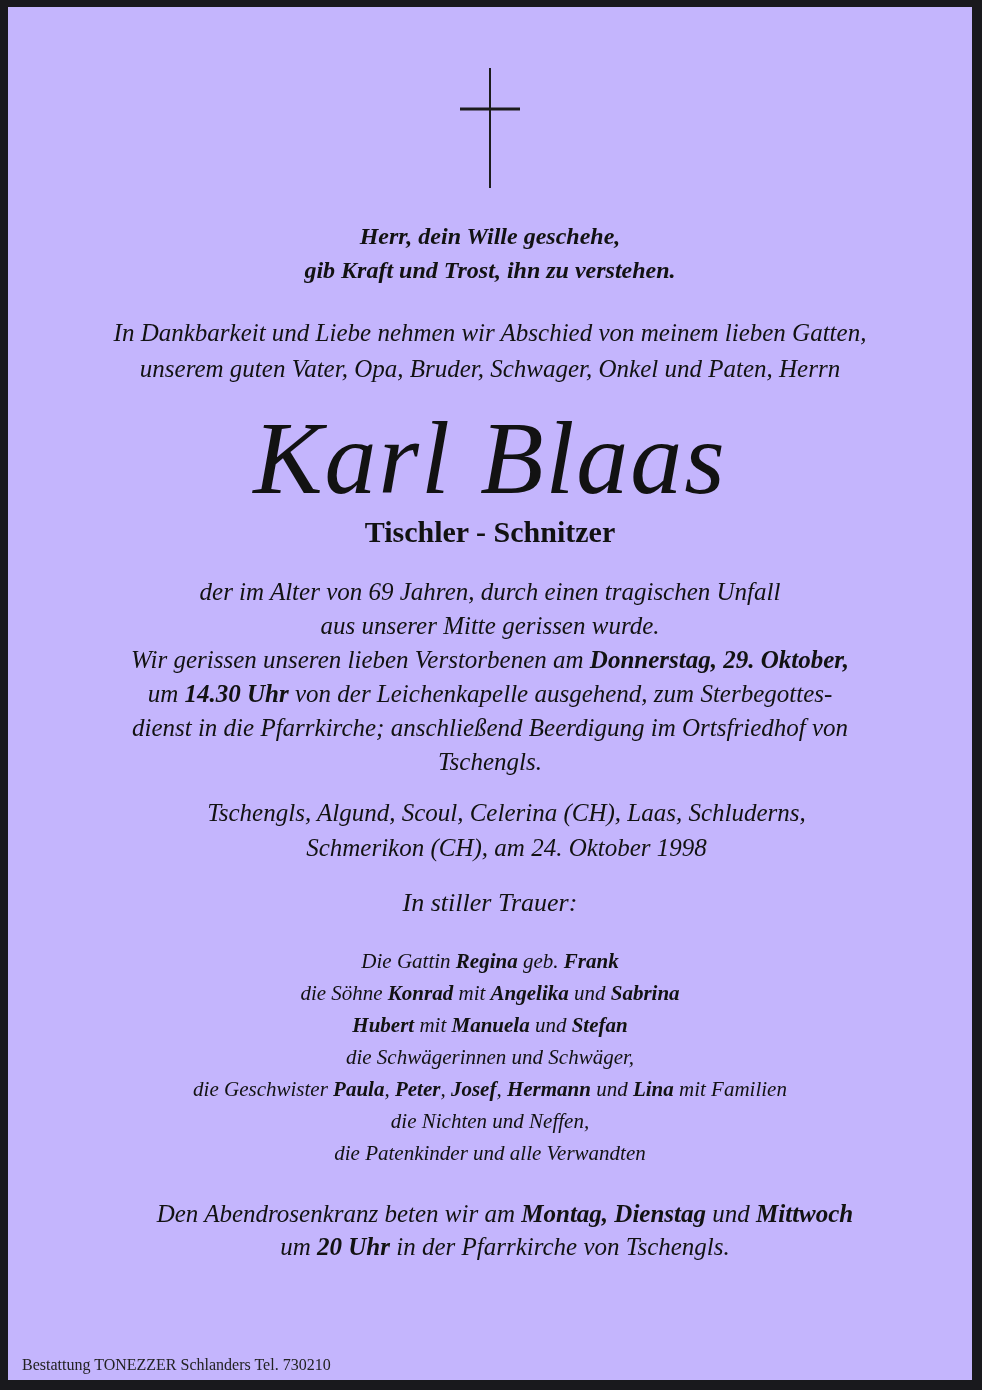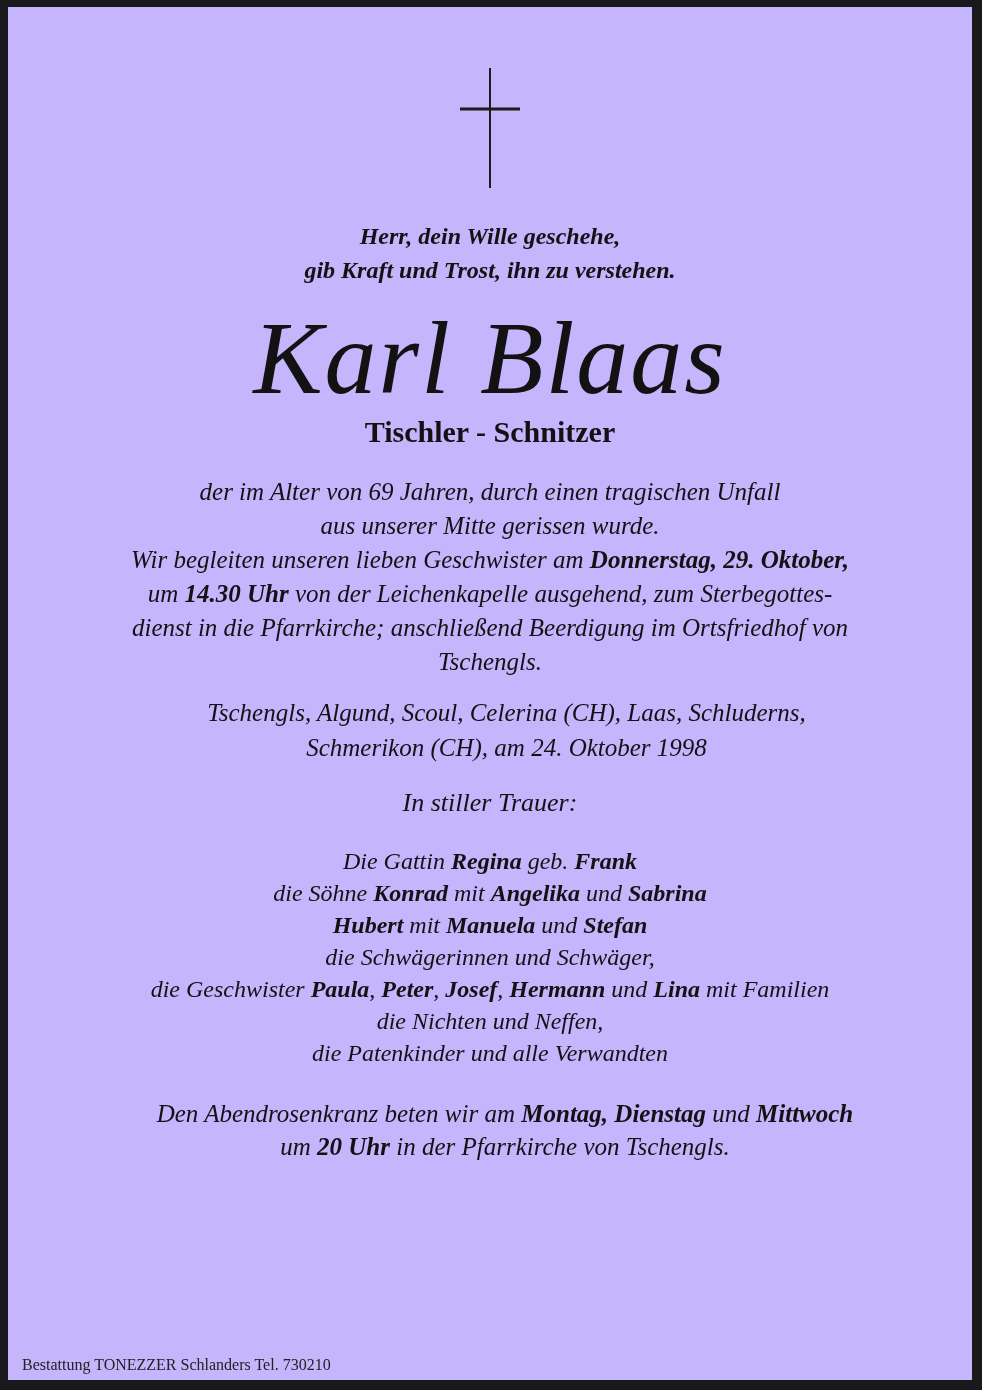--- a/index.html
+++ b/index.html
@@ -71,21 +71,21 @@
     padding-left: 33px;
   }
   .mourning-header {
     margin-top: 20px;
     font-size: 26px;
     line-height: 36px;
     font-style: italic;
   }
   .mourners {
     margin-top: 24px;
-    font-size: 24px;
+    font-size: 21px;
     line-height: 32px;
     font-style: italic;
   }
   .rosary {
     margin-top: 28px;
     font-size: 25px;
     line-height: 33px;
     font-style: italic;
     padding-left: 30px;
   }
@@ -111,29 +111,33 @@
         <line x1="32" y1="1" x2="32" y2="121" stroke="#1c1c1c" stroke-width="2"></line>
         <line x1="2" y1="42" x2="62" y2="42" stroke="#1c1c1c" stroke-width="3"></line>
       </svg>
     </div>
 
     <div class="epigraph">
         <div class="line"><span>Herr, dein Wille geschehe,</span></div>
         <div class="line"><span>gib Kraft und Trost, ihn zu verstehen.</span></div>
       </div>
 
+    <div class="intro">
+        <div class="line"><span>In Dankbarkeit und Liebe nehmen wir Abschied von meinem lieben Gatten,</span></div>
+        <div class="line"><span>unserem guten Vater, Opa, Bruder, Schwager, Onkel und Paten, Herrn</span></div>
+      </div>
 
     <div class="deceased-name">Karl Blaas</div>
 
     <div class="profession">Tischler - Schnitzer</div>
 
     <div class="announcement">
         <div class="line"><span>der im Alter von 69 Jahren, durch einen tragischen Unfall</span></div>
         <div class="line"><span>aus unserer Mitte gerissen wurde.</span></div>
-        <div class="line"><span>Wir begleiten unseren lieben Geschwister am </span><span class="b">Donnerstag, 29. Oktober,</span></div>
+        <div class="line"><span>Wir gerissen unseren lieben Verstorbenen am </span><span class="b">Donnerstag, 29. Oktober,</span></div>
         <div class="line"><span>um </span><span class="b">14.30 Uhr</span><span> von der Leichenkapelle ausgehend, zum Sterbegottes-</span></div>
         <div class="line"><span>dienst in die Pfarrkirche; anschließend Beerdigung im Ortsfriedhof von</span></div>
         <div class="line"><span>Tschengls.</span></div>
       </div>
 
     <div class="places">
         <div class="line"><span>Tschengls, Algund, Scoul, Celerina (CH), Laas, Schluderns,</span></div>
         <div class="line"><span>Schmerikon (CH), am 24. Oktober 1998</span></div>
       </div>
 

